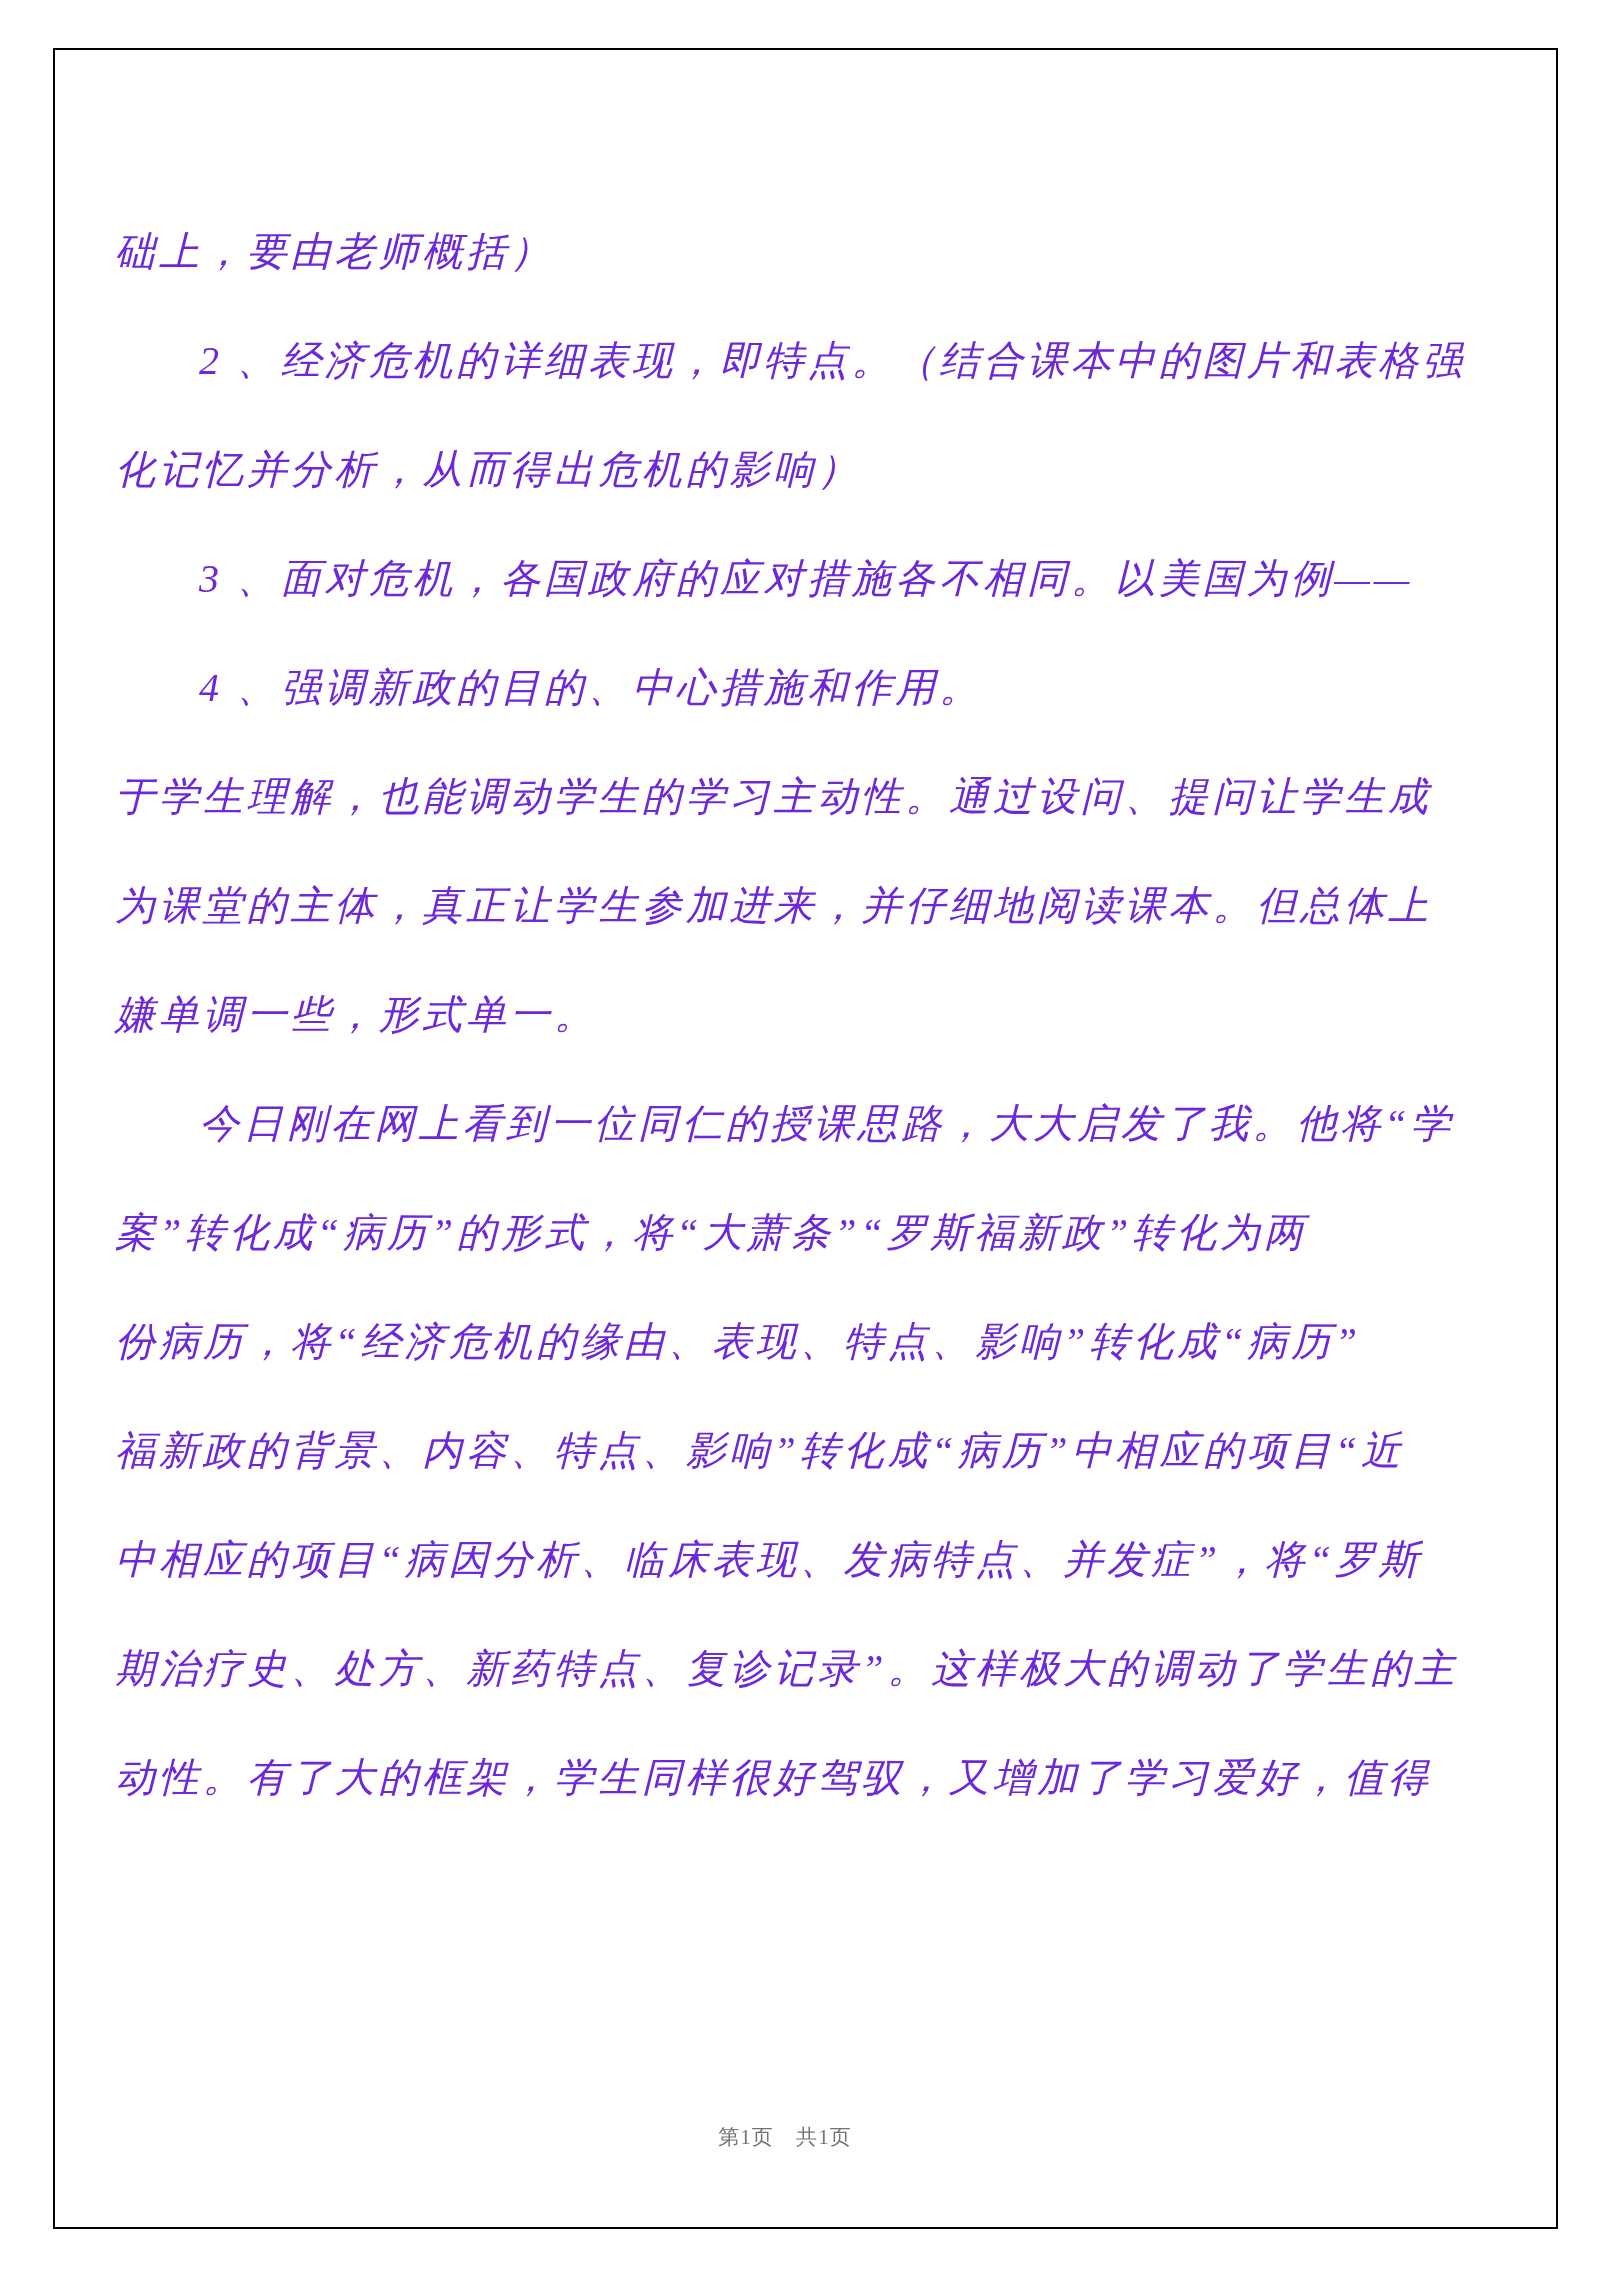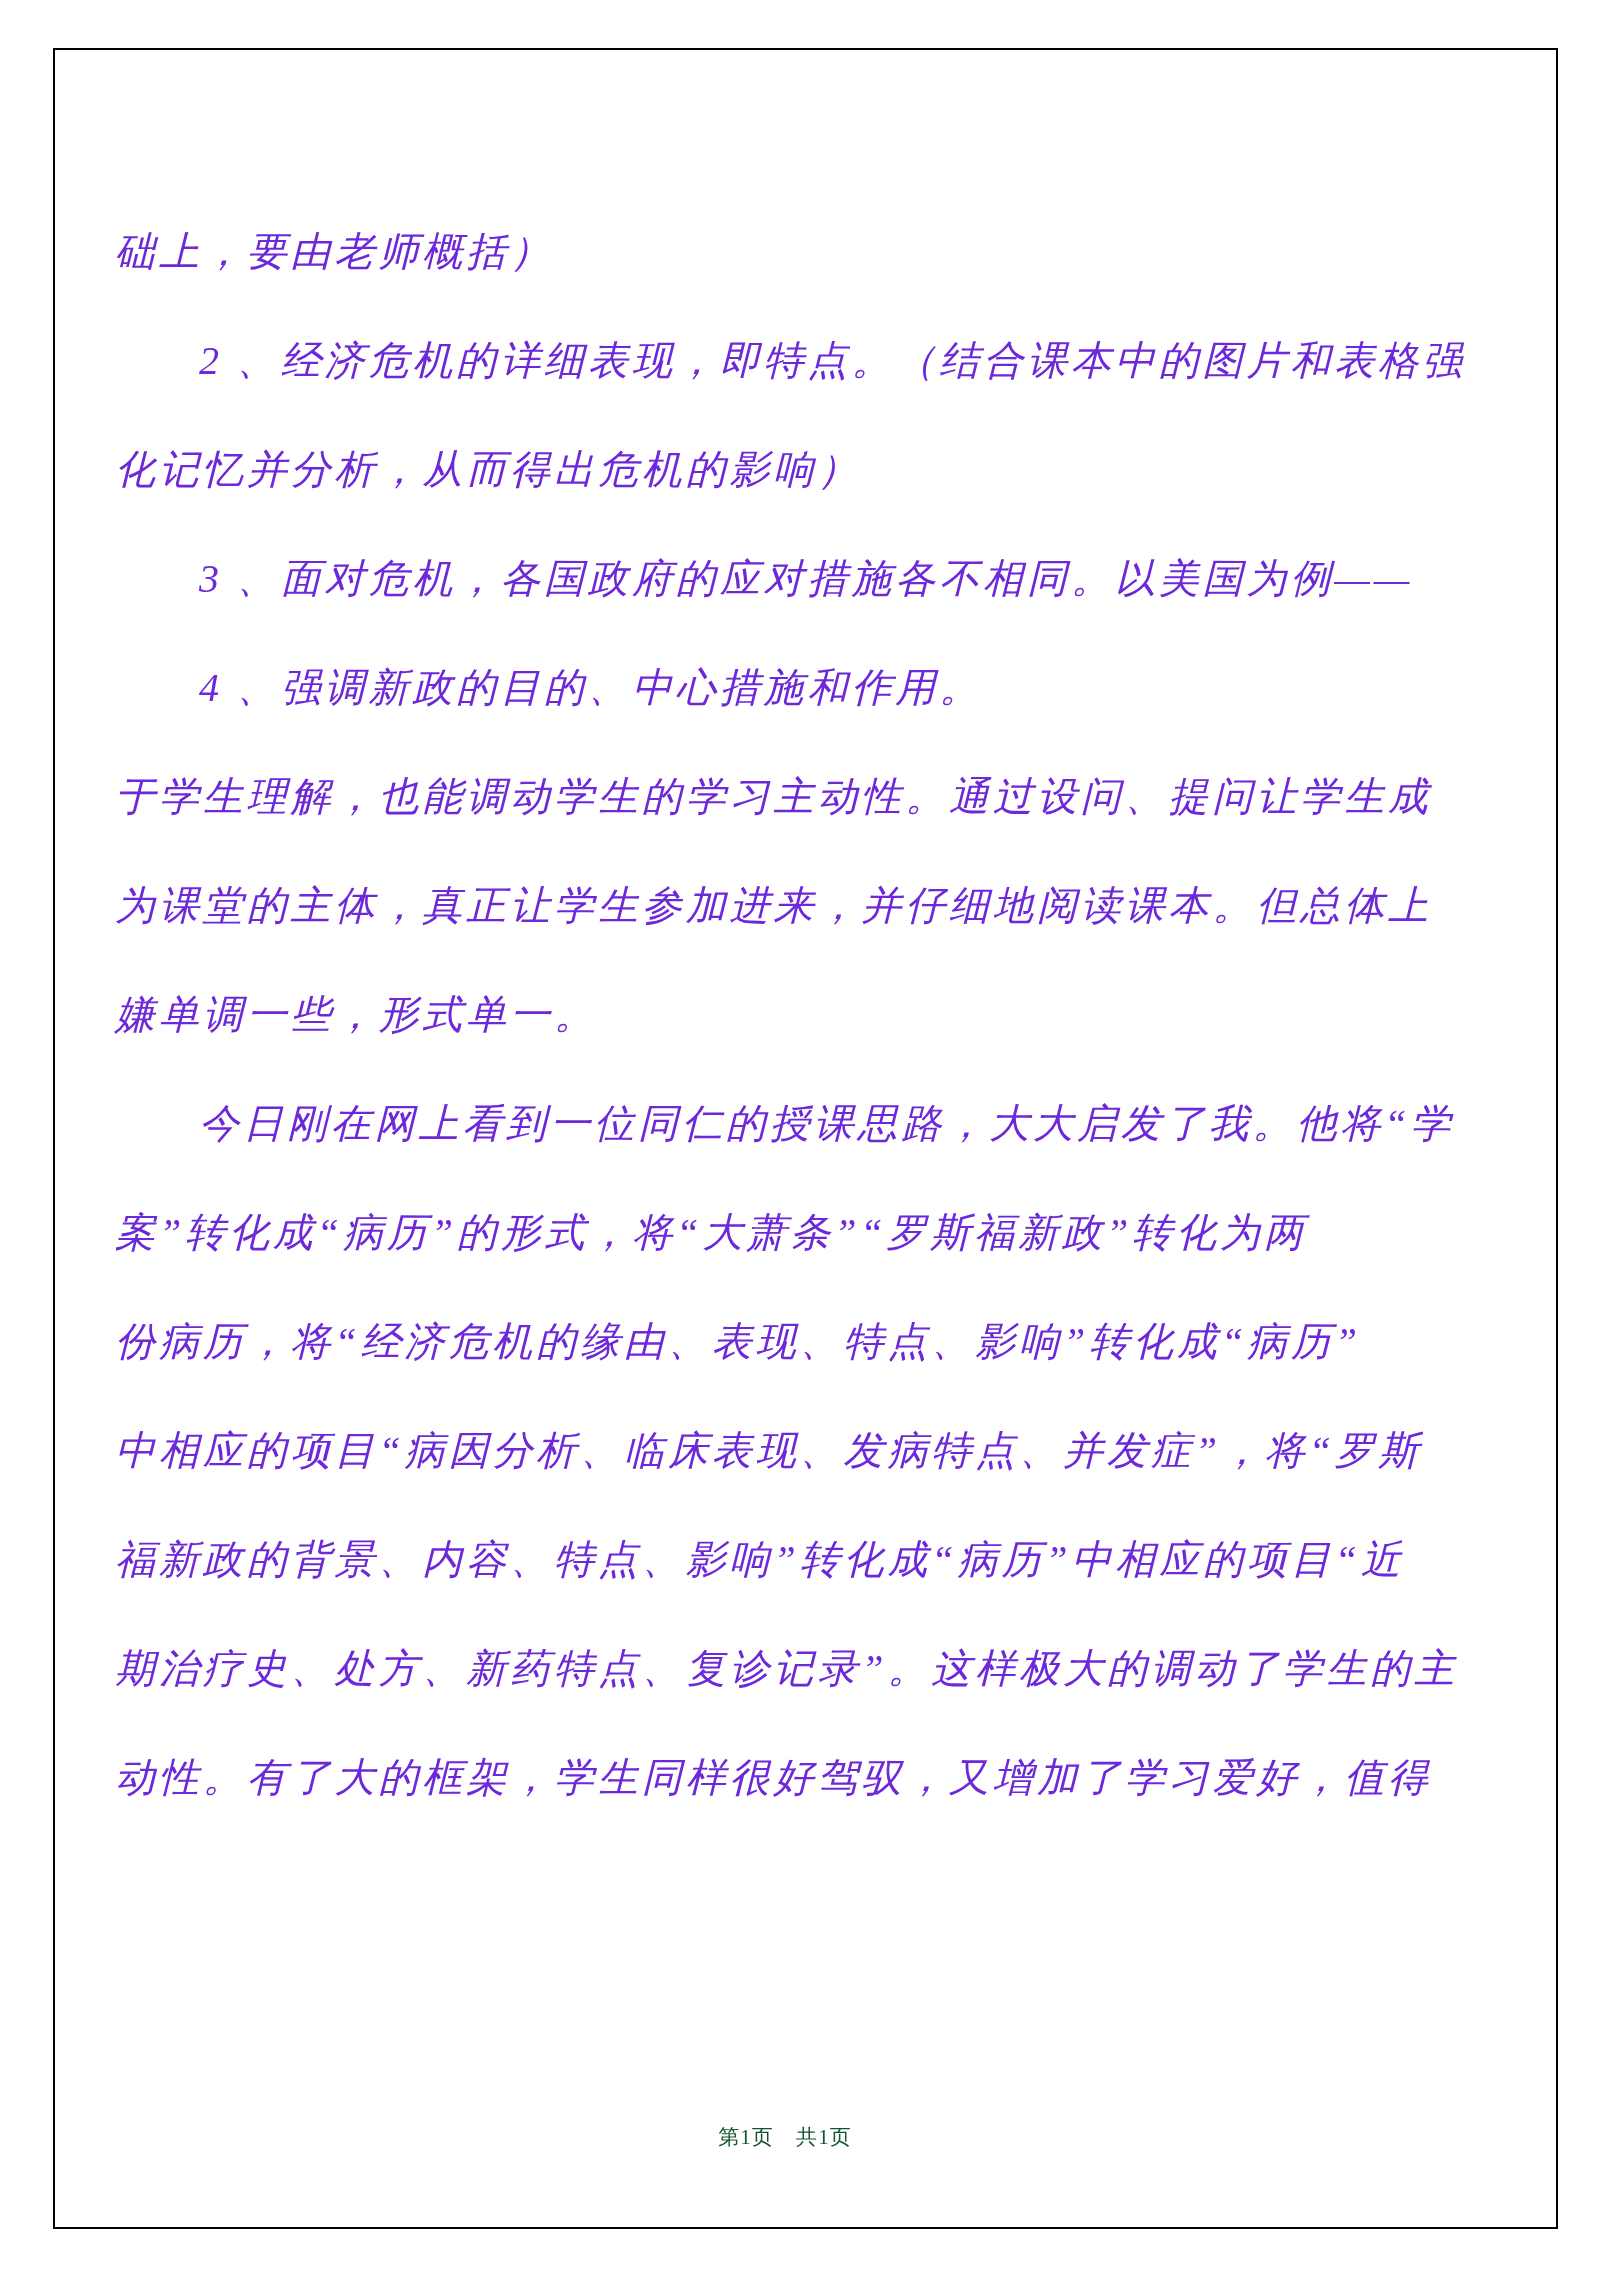--- a/index.html
+++ b/index.html
@@ -50,21 +50,21 @@
     left: 115px;
     top: 2120px;
     width: 1340px;
     height: 34px;
     line-height: 34px;
     text-align: center;
     font-family: "Liberation Serif", serif;
     font-style: normal;
     font-size: 21px;
     letter-spacing: 1.1px;
-    color: #14532d;
+    color: #737373;
     white-space: pre;
   }
 </style>
 </head>
 <body>
 
 <div class="canvas">
   <div class="page-border"></div>
 
   <div class="text-block">
@@ -72,21 +72,21 @@
     <p class="line indent">2 、经济危机的详细表现，即特点。（结合课本中的图片和表格强</p>
     <p class="line">化记忆并分析，从而得出危机的影响）</p>
     <p class="line indent">3 、面对危机，各国政府的应对措施各不相同。以美国为例——</p>
     <p class="line indent">4 、强调新政的目的、中心措施和作用。</p>
     <p class="line">于学生理解，也能调动学生的学习主动性。通过设问、提问让学生成</p>
     <p class="line">为课堂的主体，真正让学生参加进来，并仔细地阅读课本。但总体上</p>
     <p class="line">嫌单调一些，形式单一。</p>
     <p class="line indent">今日刚在网上看到一位同仁的授课思路，大大启发了我。他将“学</p>
     <p class="line">案”转化成“病历”的形式，将“大萧条”“罗斯福新政”转化为两</p>
     <p class="line">份病历，将“经济危机的缘由、表现、特点、影响”转化成“病历”</p>
+    <p class="line">福新政的背景、内容、特点、影响”转化成“病历”中相应的项目“近</p>
     <p class="line">中相应的项目“病因分析、临床表现、发病特点、并发症”，将“罗斯</p>
-    <p class="line">福新政的背景、内容、特点、影响”转化成“病历”中相应的项目“近</p>
     <p class="line">期治疗史、处方、新药特点、复诊记录”。这样极大的调动了学生的主</p>
     <p class="line">动性。有了大的框架，学生同样很好驾驭，又增加了学习爱好，值得</p>
   </div>
 
   <div class="page-footer">第1页　共1页</div>
 </div>
 
 
 </body></html>

